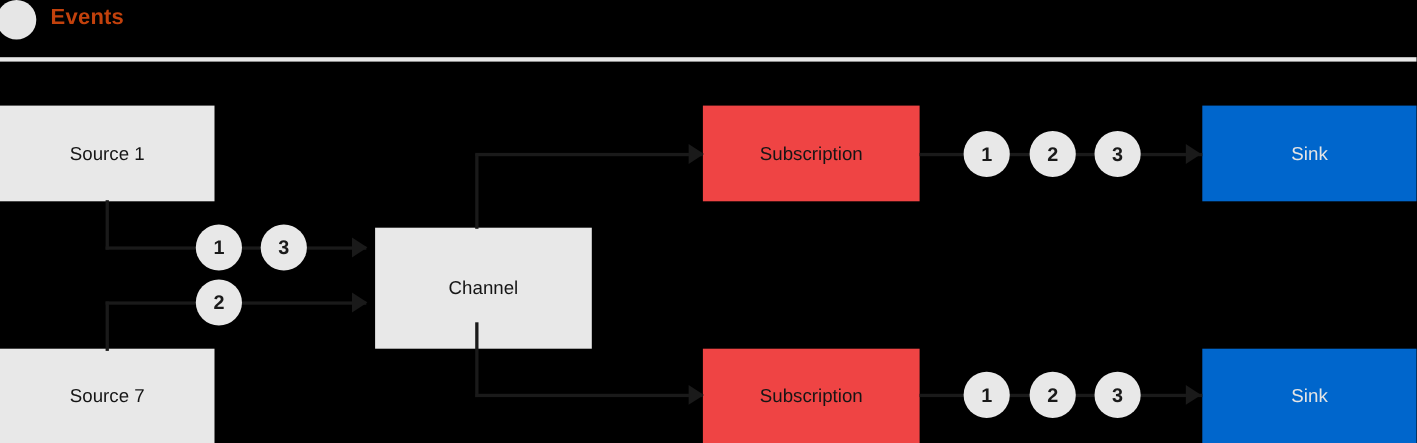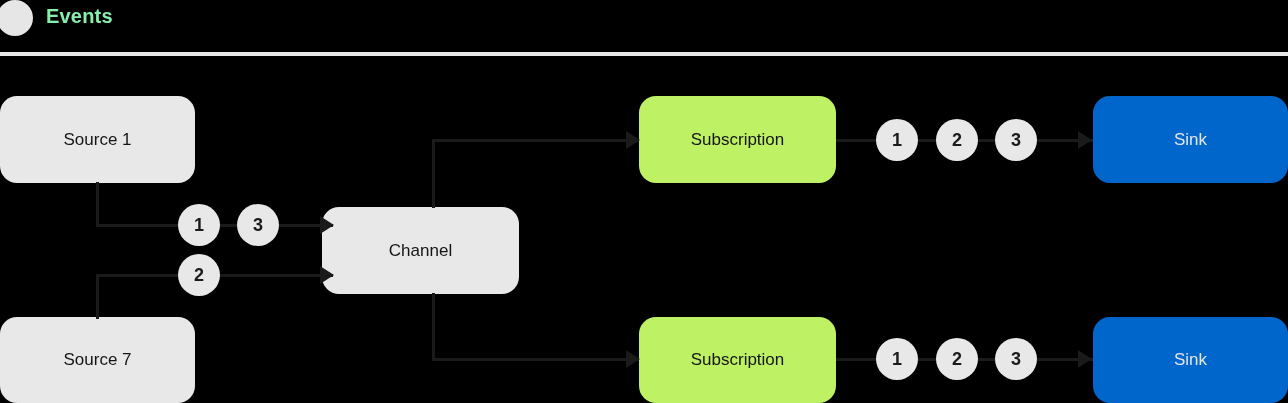--- a/index.html
+++ b/index.html
@@ -29,51 +29,50 @@
     left: -3px; top: 0px;
     width: 36px; height: 36px;
     border-radius: 50%;
     background: #e6e6e6;
   }
   #events-label {
     position: absolute;
     left: 46px; top: 3px;
     font-size: 20px;
     font-weight: bold;
-    color: #86efac;
+    color: #c2410c;
     letter-spacing: 0.2px;
     line-height: 26px;
   }
   #header-divider {
     position: absolute;
     left: 0; top: 52px;
     width: 1288px; height: 4px;
     background: #e8e8e8;
   }
 
   
   .node {
     position: absolute;
     display: flex;
     align-items: center;
     justify-content: center;
     font-size: 17px;
     box-sizing: border-box;
-    border-radius: 17px;
   }
   .node-source {
     background: #e8e8e8;
     color: #151515;
   }
   .node-channel {
     background: #e8e8e8;
     color: #151515;
   }
   .node-subscription {
-    background: #bef264;
+    background: #ef4444;
     color: #151515;
   }
   .node-sink {
     background: #0066cc;
     color: #e5e5e5;
   }
 
   
   .seg-h {
     position: absolute;
@@ -119,21 +118,21 @@
   <div id="header-divider"></div>
 
   <div class="node node-source" style="left:0px; top:96px; width:195px; height:87px;">
     <span>Source 1</span>
   </div>
 
   <div class="node node-source" style="left:0px; top:317px; width:195px; height:86px;">
     <span>Source 7</span>
   </div>
 
-  <div class="node node-channel" style="left:322px; top:207px; width:197px; height:87px;">
+  <div class="node node-channel" style="left:341px; top:207px; width:197px; height:110px;">
     <span>Channel</span>
   </div>
 
   <div class="node node-subscription" style="left:639px; top:96px; width:197px; height:87px;">
     <span>Subscription</span>
   </div>
 
   <div class="node node-subscription" style="left:639px; top:317px; width:197px; height:86px;">
     <span>Subscription</span>
   </div>

